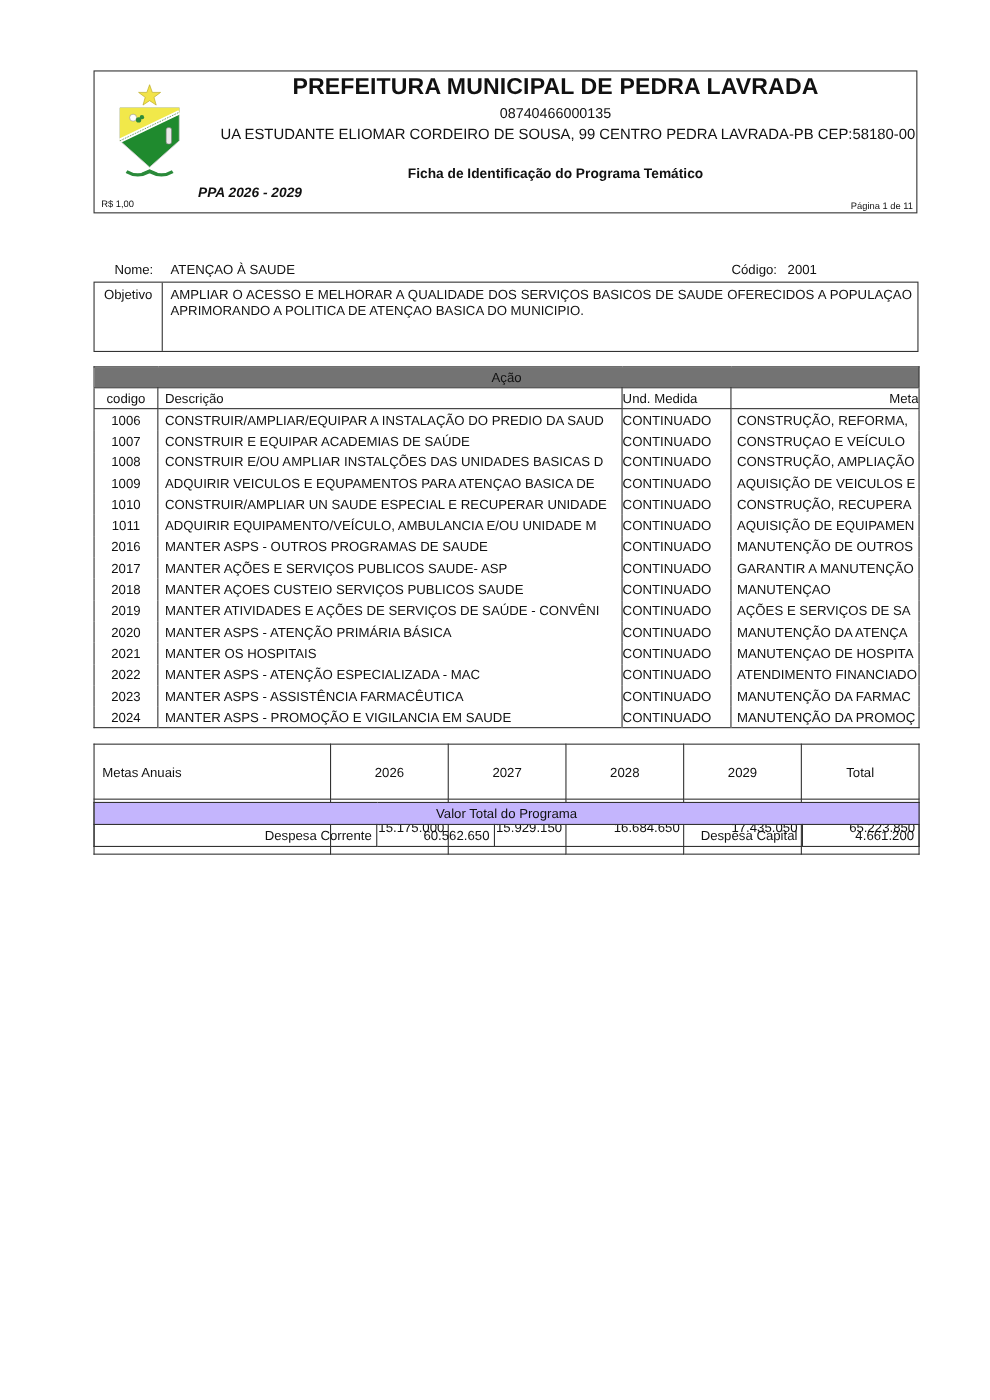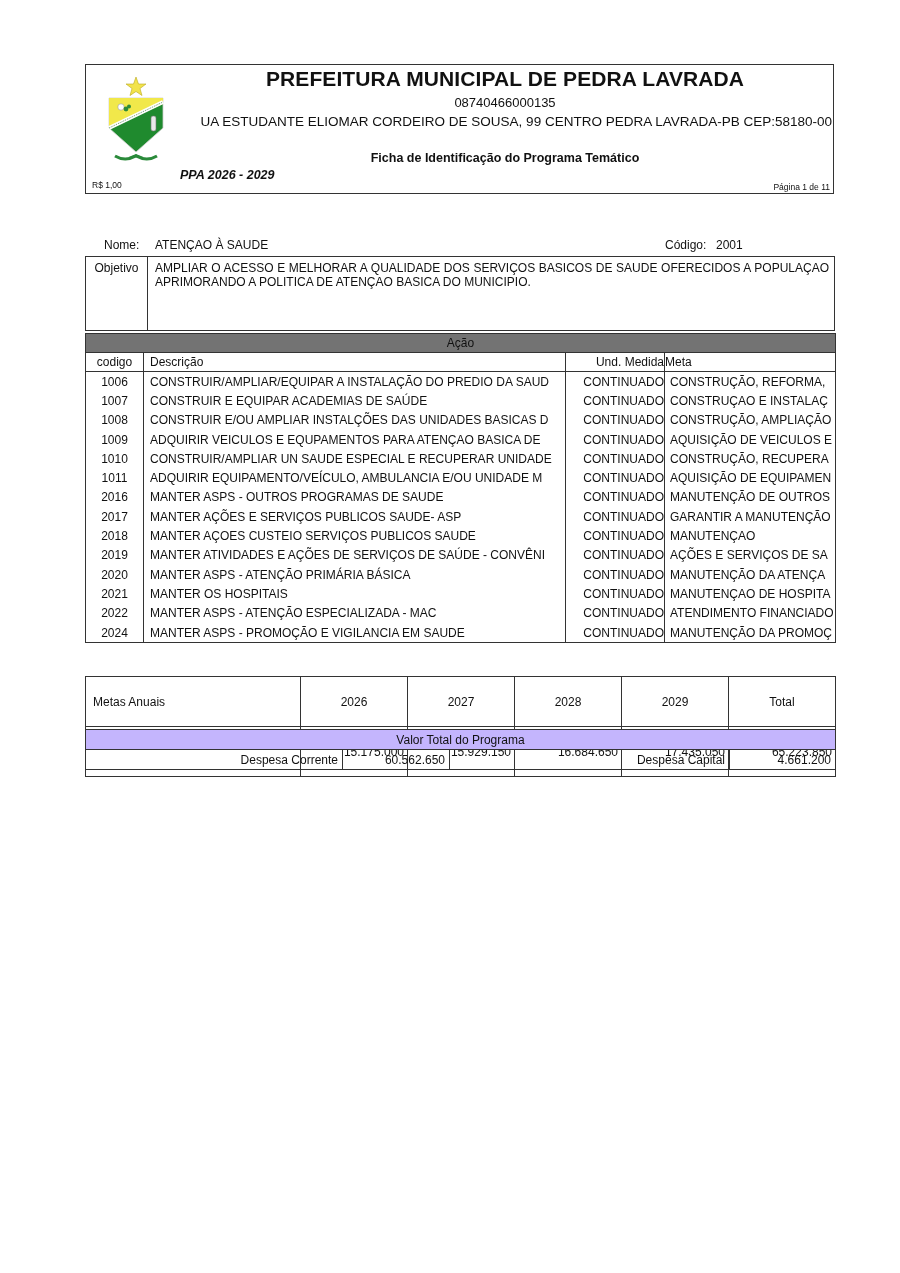--- a/index.html
+++ b/index.html
@@ -13,34 +13,34 @@
     .ficha { left: 180px; top: 151px; width: 650px; text-align: center; font-weight: bold; font-size: 12.5px; }
     .ppa { left: 180px; top: 168px; width: 650px; font-weight: bold; font-size: 12.5px; font-style: italic; }
     .rs { left: 92px; top: 180px; font-size: 8.5px; }
     .pagina { right: 70px; top: 182px; font-size: 8.5px; }
 
     .nome-label { left: 104px; top: 238px; font-size: 12px; }
     .nome-value { left: 155px; top: 238px; font-size: 12px; }
     .codigo-label { left: 665px; top: 238px; font-size: 12px; }
     .codigo-value { left: 716px; top: 238px; font-size: 12px; }
 
-    .obj-box { left: 85px; top: 256px; width: 750px; height: 75px; border: 1px solid #333; box-sizing: border-box; display: flex; }
+    .obj-box { left: 85px; top: 256px; width: 750px; height: 64px; border: 1px solid #333; box-sizing: border-box; display: flex; }
     .obj-label { width: 62px; border-right: 1px solid #333; font-size: 12px; text-align: center; padding-top: 4px; box-sizing: border-box; }
     .obj-text { flex: 1; font-size: 12px; padding: 4px 5px 0 7px; text-align: justify; line-height: 14px; }
 
     table { border-collapse: collapse; font-size: 12px; }
     .acao-table { position: absolute; left: 85px; top: 333px; width: 751px; table-layout: fixed; border: 1px solid #333; }
     .acao-table td, .acao-table th { padding: 0; height: 19.3px; white-space: nowrap; overflow: hidden; font-weight: normal; }
     .acao-table .group-head td { background: #737373; text-align: center; border-bottom: 1px solid #333; height: 18px; }
     .acao-table .col-head td { border-bottom: 1px solid #333; height: 18px; }
     .c-code { width: 58px; text-align: center; border-right: 1px solid #333; }
     .c-desc { width: 416px; text-align: left; padding-left: 6px !important; border-right: 1px solid #333; text-overflow: clip; }
-    .c-und { width: 99px; text-align: right; border-right: 1px solid #333; }
+    .c-und { width: 99px; text-align: left; border-right: 1px solid #333; }
     .c-meta { text-align: left; padding-left: 5px !important; }
-    .col-head .c-meta { text-align: left; padding-left: 0 !important; }
+    .col-head .c-meta { text-align: right; padding-left: 0 !important; }
 
     .metas-table { position: absolute; left: 85px; top: 676px; width: 751px; table-layout: fixed; border: 1px solid #333; }
     .metas-table td { border: 1px solid #333; height: 19px; padding: 15px 3px; font-size: 12px; }
     .metas-table .lbl { width: 209px; padding-left: 7px; }
     .metas-table .yr { text-align: center; }
     .metas-table .num { text-align: right; }
 
     .valor-table { position: absolute; left: 85px; top: 729px; width: 751px; table-layout: fixed; border: 1px solid #333; }
     .valor-table td { border: 1px solid #333; height: 19px; padding: 0 4px; font-size: 12px; }
     .valor-table .head { background: #c4b5fd; text-align: center; }
@@ -105,21 +105,21 @@
     <tr>
         <td class="c-code">1006</td>
         <td class="c-desc">CONSTRUIR/AMPLIAR/EQUIPAR A INSTALAÇÃO DO PREDIO DA SAUD</td>
         <td class="c-und">CONTINUADO</td>
         <td class="c-meta">CONSTRUÇÃO, REFORMA,</td>
       </tr>
     <tr>
         <td class="c-code">1007</td>
         <td class="c-desc">CONSTRUIR E EQUIPAR  ACADEMIAS DE SAÚDE</td>
         <td class="c-und">CONTINUADO</td>
-        <td class="c-meta">CONSTRUÇAO E INSTALAÇ</td>
+        <td class="c-meta">CONSTRUÇAO E VEÍCULO</td>
       </tr>
     <tr>
         <td class="c-code">1008</td>
         <td class="c-desc">CONSTRUIR E/OU AMPLIAR INSTALÇÕES DAS UNIDADES BASICAS D</td>
         <td class="c-und">CONTINUADO</td>
         <td class="c-meta">CONSTRUÇÃO, AMPLIAÇÃO</td>
       </tr>
     <tr>
         <td class="c-code">1009</td>
         <td class="c-desc">ADQUIRIR VEICULOS E  EQUPAMENTOS PARA ATENÇAO BASICA DE</td>
@@ -172,20 +172,26 @@
         <td class="c-code">2021</td>
         <td class="c-desc">MANTER OS HOSPITAIS</td>
         <td class="c-und">CONTINUADO</td>
         <td class="c-meta">MANUTENÇAO DE HOSPITA</td>
       </tr>
     <tr>
         <td class="c-code">2022</td>
         <td class="c-desc">MANTER ASPS - ATENÇÃO ESPECIALIZADA - MAC</td>
         <td class="c-und">CONTINUADO</td>
         <td class="c-meta">ATENDIMENTO FINANCIADO</td>
+      </tr>
+    <tr>
+        <td class="c-code">2023</td>
+        <td class="c-desc">MANTER ASPS -  ASSISTÊNCIA FARMACÊUTICA</td>
+        <td class="c-und">CONTINUADO</td>
+        <td class="c-meta">MANUTENÇÃO DA FARMAC</td>
       </tr>
     <tr>
         <td class="c-code">2024</td>
         <td class="c-desc">MANTER ASPS - PROMOÇÃO E VIGILANCIA EM SAUDE</td>
         <td class="c-und">CONTINUADO</td>
         <td class="c-meta">MANUTENÇÃO DA PROMOÇ</td>
       </tr>
   </tbody>
 </table>
 

